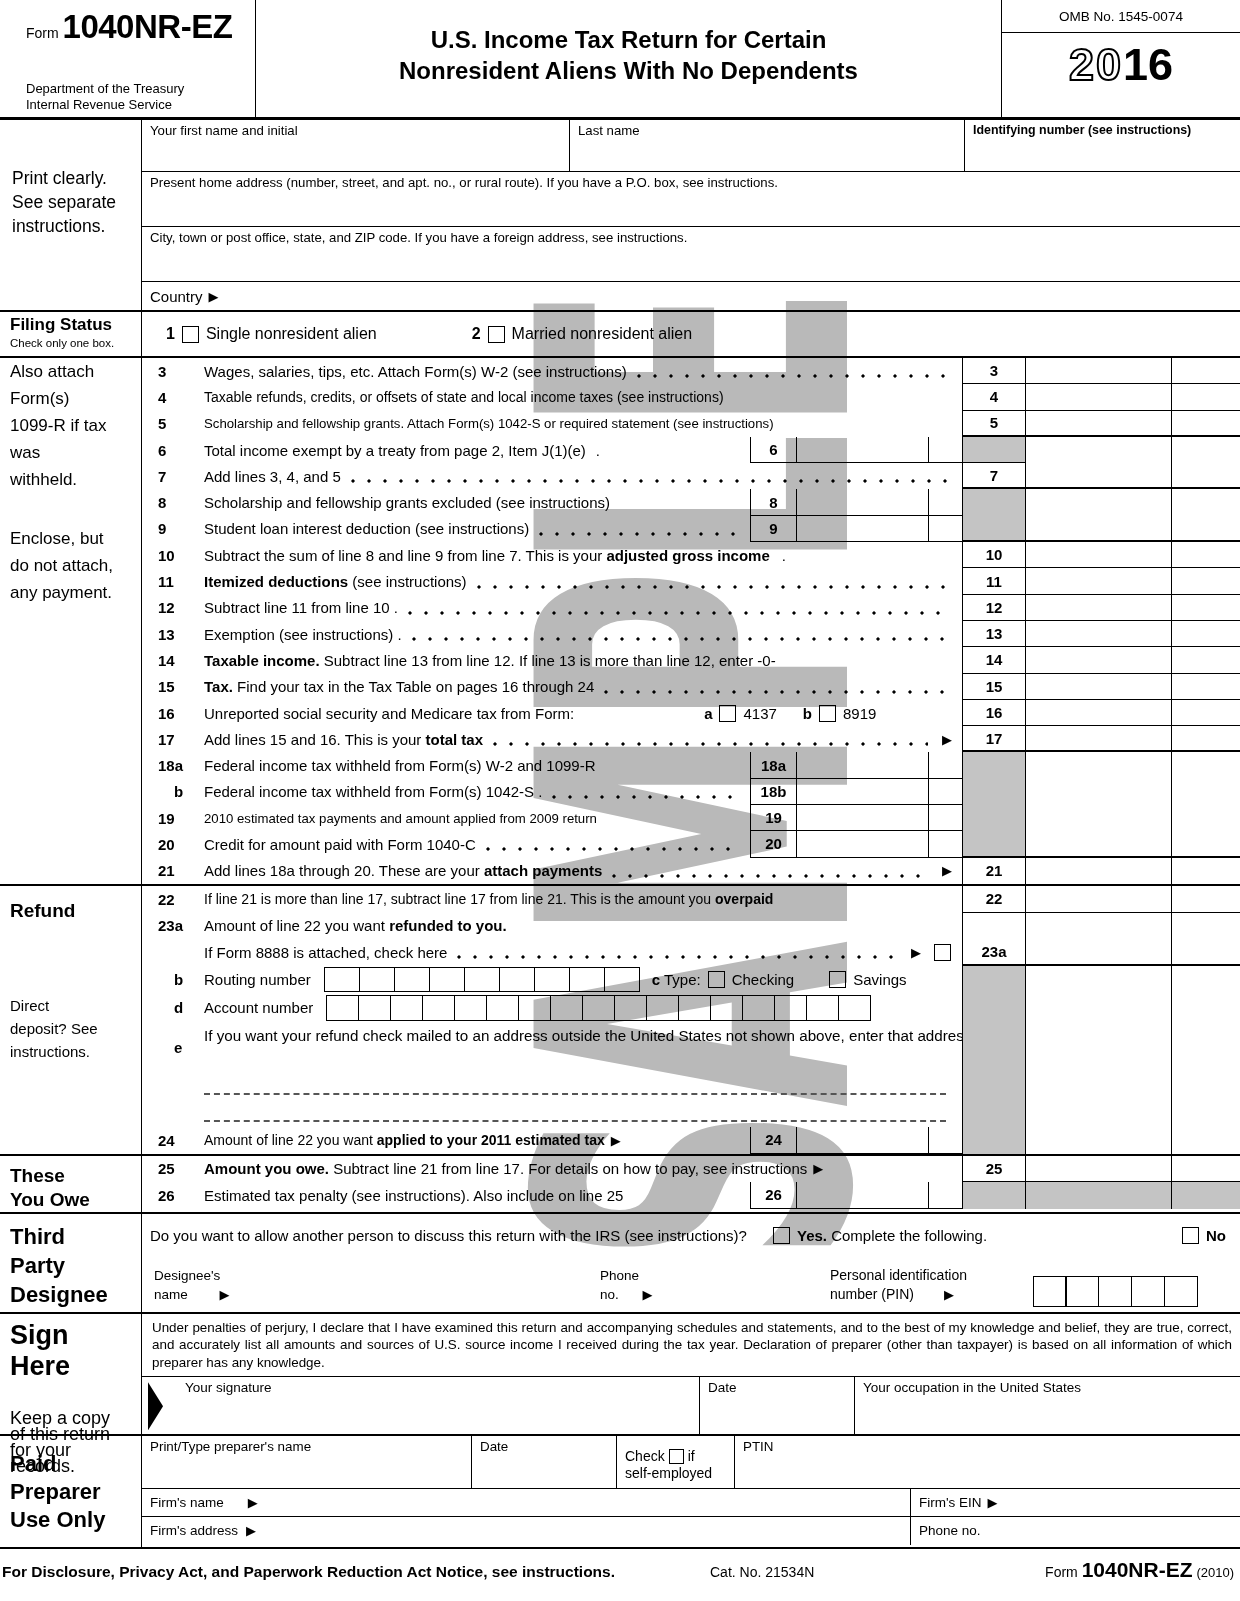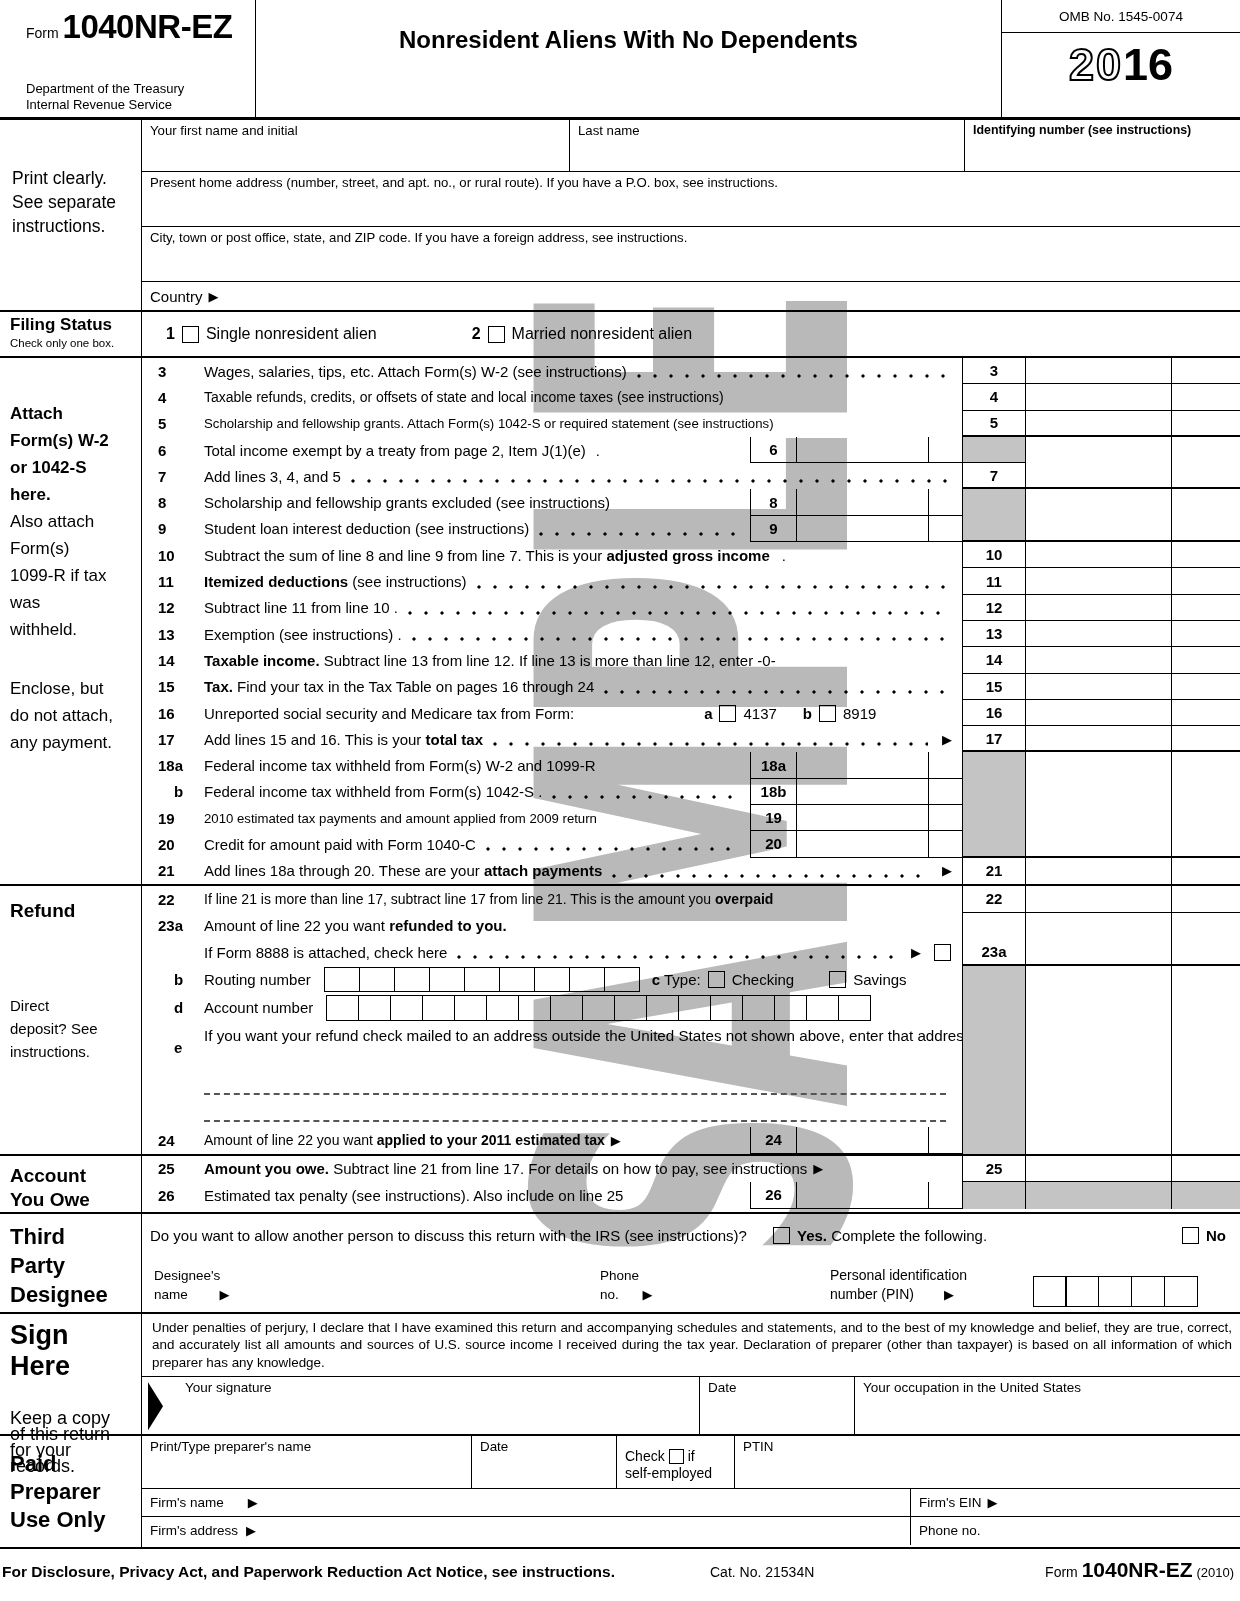--- a/index.html
+++ b/index.html
@@ -146,20 +146,21 @@
     <div class="header">
       <div class="h-left">
         <div class="h-formline"><span>Form</span>
           <span class="h-number">1040NR-EZ</span></div>
         <div class="h-dept">
           <div>Department of the Treasury</div>
           <div>Internal Revenue Service</div>
         </div>
       </div>
       <div class="h-title">
+        <div>U.S. Income Tax Return for Certain</div>
         <div>Nonresident Aliens With No Dependents</div>
       </div>
       <div class="h-right">
         <div class="h-omb">OMB No. 1545-0074</div>
         <div class="h-year"><span class="outline">20</span><span class="yearb">16</span></div>
       </div>
     </div>
 
     <div class="idblock">
       <div class="id-sb">Print clearly. See separate instructions.</div>
@@ -188,21 +189,20 @@
         <span class="cb"></span>
         <span>Single nonresident alien</span>
         <span class="f-num f-num2">2</span>
         <span class="cb"></span>
         <span>Married nonresident alien</span>
       </div>
     </div>
 
     <div class="band">
       <div class="sb">
-        <div class="sb-attach-b">Attach Form(s) W-2 or 1042-S here.</div>
         <div class="sb-attach-r">Also attach Form(s) 1099-R if tax was withheld.</div>
         <div class="sb-enclose">Enclose, but do not attach, any payment.</div>
       </div>
       <div class="lines" id="income-lines">
           <div class="line" style="height: 26.3px;">
             <span class="lnum">3</span>
             <div class="ltext">
               <span style="white-space: pre;">Wages, salaries, tips, etc. Attach Form(s) W-2 (see instructions)</span>
               <div class="leader"></div>
             </div>
@@ -582,21 +582,21 @@
             </div>
             <div class="rnum shade" style="border-bottom: 0px;"></div>
             <div class="ramt" style="border-bottom: 0px;"></div>
             <div class="rcents" style="border-bottom: 0px;"></div>
           </div>
         </div>
     </div>
 
     <div class="band bt">
       <div class="sb">
-          <div class="sb-owe">Account You Owe</div>
+          <div class="sb-owe">These You Owe</div>
         </div>
       <div class="lines" id="owe-lines">
           <div class="line" style="height: 26px;">
             <span class="lnum">25</span>
             <div class="ltext">
               <span class="b" style="white-space: pre;">Amount you owe.</span>
               <span style="white-space: pre;"> Subtract line 21 from line 17. For details on how to pay, see instructions</span>
               <span class="arrow">▶</span>
             </div>
             <div class="rnum" style="border-bottom: 1px solid rgb(0, 0, 0);">25</div>

